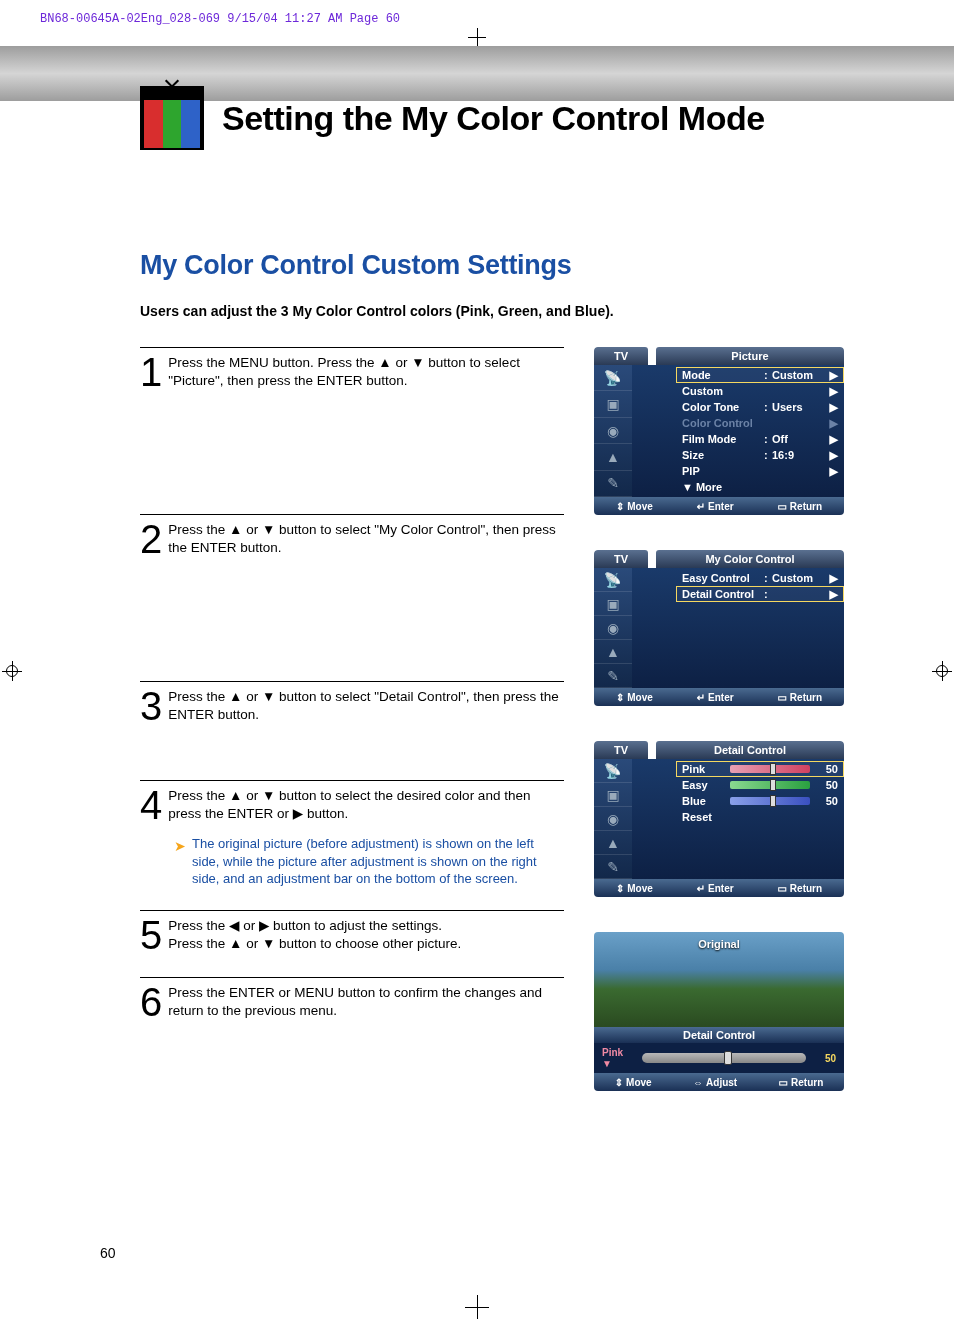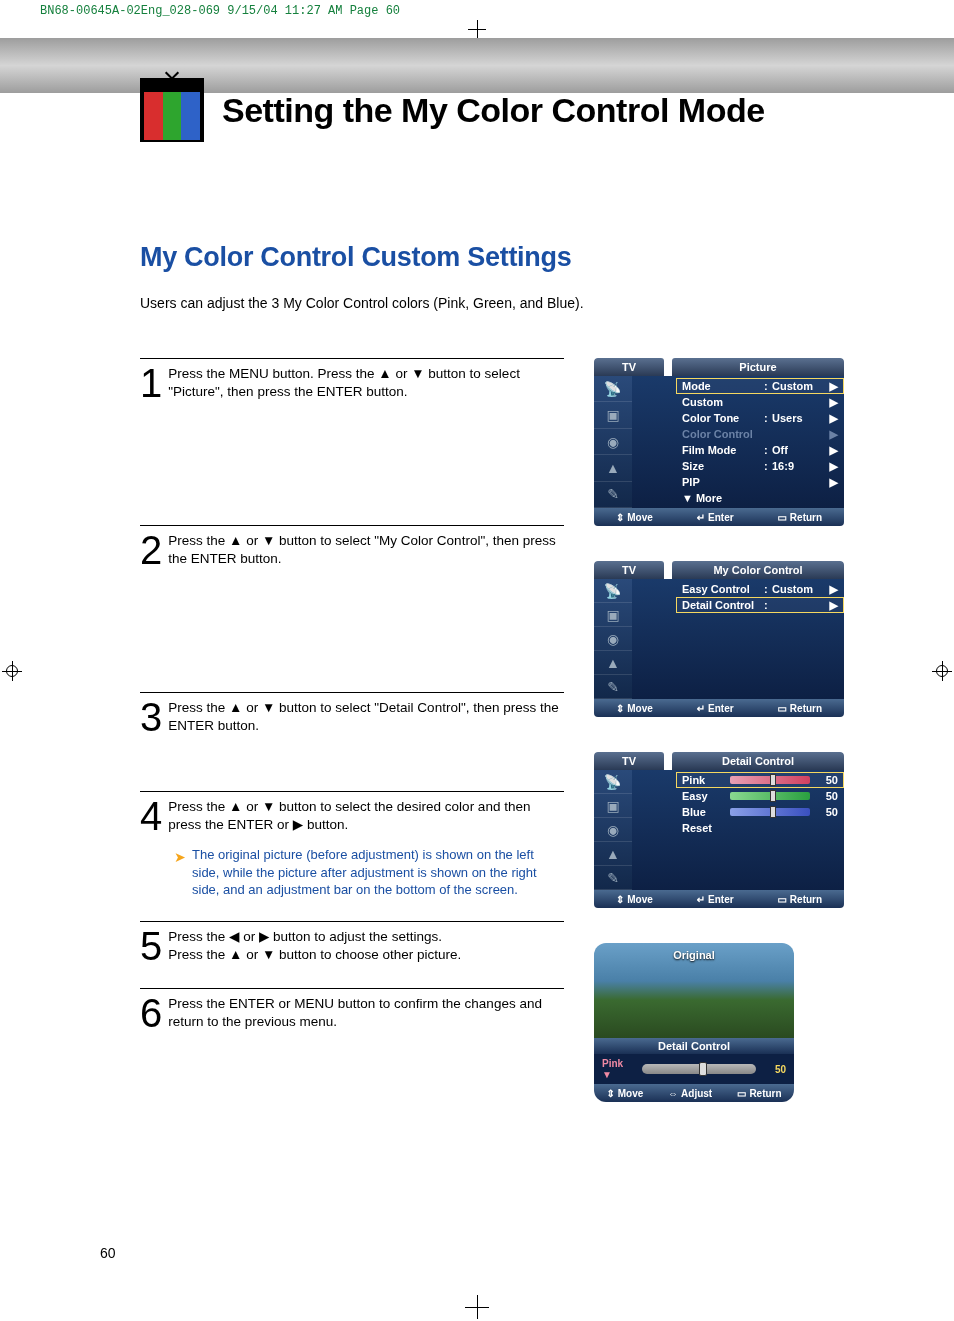--- a/index.html
+++ b/index.html
@@ -1,45 +1,45 @@
 <!DOCTYPE html>
 <html><head>
 <meta charset="utf-8">
 <style>
   * { box-sizing: border-box; margin: 0; padding: 0; }
   body { width: 954px; height: 1321px; background: #fff; font-family: Arial, Helvetica, sans-serif; position: relative; color: #000; }
-  .header-strip { font-family: "Courier New", monospace; font-size: 12px; padding: 4px 40px 2px 40px; color: #15803d; }
+  .header-strip { font-family: "Courier New", monospace; font-size: 12px; padding: 12px 40px 2px 40px; color: #6d28d9; }
   .crop-mark { height: 18px; position: relative; }
   .crop-mark::before { content: ""; position: absolute; left: 50%; top: 0; width: 1px; height: 18px; background: #000; }
   .crop-mark::after { content: ""; position: absolute; left: 50%; top: 9px; width: 18px; height: 1px; background: #000; margin-left: -9px; }
   .grad-band { height: 55px; background: linear-gradient(to bottom, #9d9d9d 0%, #d5d5d5 50%, #9d9d9d 100%); margin-top: 0; }
   .content { padding: 0 100px 0 140px; }
   .title-row { display: flex; align-items: center; margin-top: -15px; }
   .tv-icon { width: 64px; height: 64px; background: #000; border: 2px solid #000; display: flex; align-items: flex-end; justify-content: center; position: relative; margin-right: 18px; }
   .tv-icon-inner { width: 56px; height: 48px; background: #fff; display: flex; }
   .tv-r { flex:1; background: #d82e2e; }
   .tv-g { flex:1; background: #2ea52e; }
   .tv-b { flex:1; background: #2e62c8; }
   .tv-ant { position:absolute; top:-10px; left:50%; transform:translateX(-50%); width:20px; height:10px; }
   .tv-ant::before { content:""; position:absolute; left:0; bottom:0; width:10px; height:2px; background:#000; transform: rotate(45deg); transform-origin: right bottom; }
   .tv-ant::after { content:""; position:absolute; right:0; bottom:0; width:10px; height:2px; background:#000; transform: rotate(-45deg); transform-origin: left bottom; }
   .page-title { font-size: 34px; font-weight: 700; font-family: "Arial Narrow", Arial, sans-serif; letter-spacing: -0.5px; }
   .section-heading { color: #1a4fa3; font-size: 27px; font-family: "Arial Narrow", Arial, sans-serif; margin-top: 100px; margin-bottom: 22px; letter-spacing: -0.3px; }
-  .intro { font-size: 14px; margin-bottom: 47px; }
+  .intro { font-size: 14px; margin-bottom: 28px; font-weight: bold; }
   .columns { display: flex; gap: 30px; }
   .left-col { flex: 1 1 50%; }
   .right-col { flex: 0 0 260px; display: flex; flex-direction: column; gap: 35px; }
   .step { display: flex; border-top: 1px solid #000; padding-top: 4px; margin-bottom: 4px; }
   .step-num { font-size: 40px; font-family: "Arial Narrow", Arial, sans-serif; line-height: 1; padding: 0 6px 0 0; color: #000; font-weight: 400; }
   .step-text { font-size: 13.5px; line-height: 1.35; padding-top: 2px; }
   .note { color: #1a4fa3; font-size: 13px; line-height: 1.35; margin-left: 34px; margin-top: 10px; position: relative; padding-left: 18px; }
   .note-arrow { position:absolute; left:0; top:2px; color:#f6a51b; font-size: 14px; }
   .osd { width: 250px; border-radius: 4px; overflow: hidden; font-family: Arial, sans-serif; font-size: 11px; color: #fff; }
   .osd-head { display:flex; height:18px; }
-  .osd-head .tv-tab { background: linear-gradient(to bottom,#5a7090,#2a3a55); width:70px; text-align:center; font-weight:bold; line-height:18px; border-radius:3px 3px 0 0; }
+  .osd-head .tv-tab { background: linear-gradient(to bottom,#5a7090,#2a3a55); width:54px; text-align:center; font-weight:bold; line-height:18px; border-radius:3px 3px 0 0; }
   .osd-head .gap { width:8px; }
   .osd-head .title-tab { flex:1; background: linear-gradient(to bottom,#5a7090,#2a3a55); text-align:center; font-weight:bold; line-height:18px; border-radius:3px 3px 0 0; }
   .osd-body { display:flex; background: #1a3a6a; }
   .osd-side { width:38px; background: linear-gradient(to bottom,#2a4a7a,#12284a); display:flex; flex-direction:column; }
   .side-ic { flex:1; min-height:24px; border-bottom:1px solid rgba(255,255,255,0.12); display:flex; align-items:center; justify-content:center; font-size:14px; color:#9ab; }
   .osd-main { flex:1; background: linear-gradient(to bottom,#1a3a6a,#0d2044); padding: 2px 0; }
   .row { display:flex; align-items:center; padding: 0 6px; height:16px; font-weight:bold;margin-left:44px; }
   .row.sel { outline:1px solid #f5d860; outline-offset:-1px; background: rgba(255,255,255,0.04); }
   .row.dim { color:#6b82a6; }
   .row .lab { flex:1; }
@@ -50,21 +50,21 @@
   .foot-item { display:flex; align-items:center; gap:3px; }
   .foot-ic { font-size:10px; }
   .slider { width:80px; height:8px; background: linear-gradient(to right,#444,transparent); display:inline-block; margin: 0 4px; position:relative; border-radius:2px; vertical-align:middle; }
   .slider.pink { background: linear-gradient(to right,#e8a0b4,#d04060); }
   .slider.green { background: linear-gradient(to right,#8ad890,#2aa040); }
   .slider.blue { background: linear-gradient(to right,#8aa0e8,#3a50c0); }
   .slider-thumb { position:absolute; left:50%; top:-2px; width:6px; height:12px; background:#ddd; border:1px solid #333; }
   .row3 .lab { flex: 0 0 44px; }
   .row3 .val { width:24px; text-align:right; }
   
-  .preview { width:200px; border-radius:12px; overflow:hidden; font-family:Arial,sans-serif; font-size:11px; color:#fff; }
+  .preview { width:250px; border-radius:4px; overflow:hidden; font-family:Arial,sans-serif; font-size:11px; color:#fff; }
   .preview-top { display:flex; height:95px; background: linear-gradient(to bottom,#6aa0c8 0%, #4a80a8 40%, #3a6a30 60%, #2a4a20 100%); }
   .preview-half { flex:1; position:relative; display:flex; align-items:flex-start; justify-content:center; padding-top:6px; font-weight:bold; text-shadow:0 1px 2px #000; }
   .preview-half+.preview-half { border-left:1px solid rgba(0,0,0,0.3); }
   .preview-bar { background: linear-gradient(to bottom,#4a6a90,#1a3055); text-align:center; font-weight:bold; padding:2px 0; }
   .preview-ctrl { background: #0d2044; display:flex; align-items:center; padding:4px 8px; }
   .preview-ctrl .pc-lab { color:#f08aa4; font-weight:bold; width:40px; font-size:10px; }
   .preview-ctrl .pc-slider { flex:1; height:10px; background:linear-gradient(to bottom,#b8b8b8,#888); border-radius:5px; position:relative; }
   .preview-ctrl .pc-thumb { position:absolute; left:50%; top:-2px; width:8px; height:14px; background:#ddd; border:1px solid #333; border-radius:2px; }
   .preview-ctrl .pc-val { color:#f5d860; font-weight:bold; width:30px; text-align:right; font-size:10px; }
   .page-num { position:absolute; bottom:60px; left:100px; font-size:14px; }

